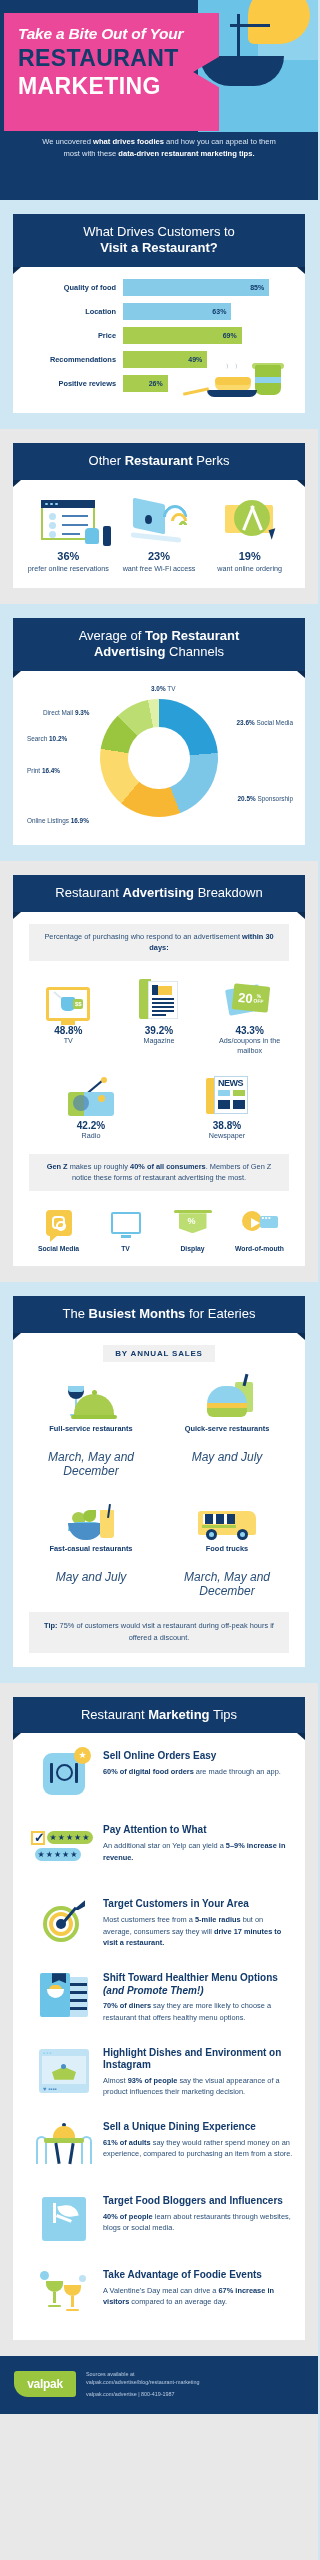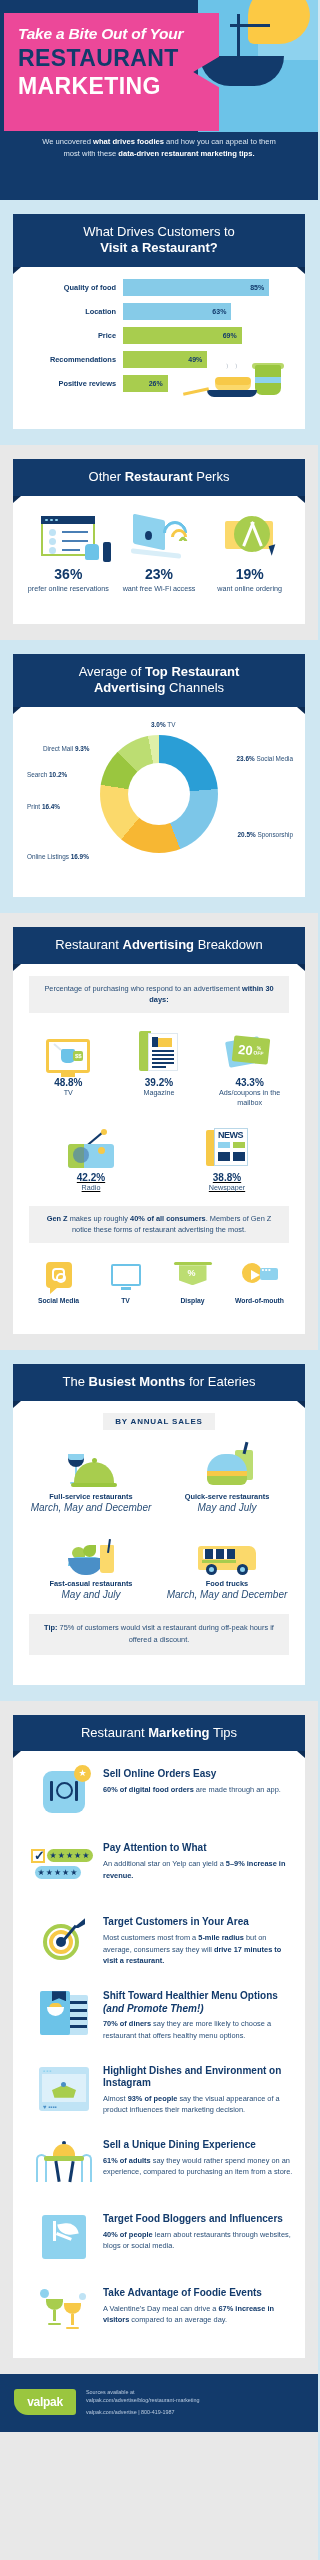--- a/index.html
+++ b/index.html
@@ -52,21 +52,21 @@
     text-align:center; padding:10px 10px 11px;
     font-size:13px; font-weight:400; line-height:1.22;
   }
   .sec-hd b { font-weight:800; }
   .sec-hd:before, .sec-hd:after {
     content:""; position:absolute; bottom:-7px; width:0; height:0;
     border-top:7px solid #0d2c54;
   }
   .sec-hd:before { left:0; border-right:8px solid transparent; }
   .sec-hd:after { right:0; border-left:8px solid transparent; }
-  .card { background:#ffffff; padding:12px 10px 30px; }
+  .card { background:#ffffff; padding:12px 10px 14px; }
 
   
   .bar-row { display:flex; align-items:center; margin-bottom:7px; }
   .bar-lbl {
     width:100px; text-align:right; padding-right:7px;
     font-size:7.4px; font-weight:700; color:#123a6b;
   }
   .bar-track { flex:1; position:relative; height:17px; }
   .bar-fill {
     height:17px; display:flex; align-items:center; justify-content:flex-end;
@@ -81,21 +81,21 @@
   .pa-stack { position:absolute; right:44px; bottom:8px; width:36px; height:14px; background:#fbd96b; border-radius:7px; }
   .pa-stack2 { position:absolute; right:44px; bottom:14px; width:36px; height:8px; background:#f7c948; border-radius:4px; }
   .pa-dish { position:absolute; right:38px; bottom:2px; width:50px; height:7px; background:#123a6b; border-radius:0 0 8px 8px; }
   .pa-fork { position:absolute; right:86px; bottom:6px; width:26px; height:3px; background:#f7c948; transform:rotate(-12deg); }
   .pa-steam { position:absolute; right:54px; bottom:26px; font-size:9px; color:#9aa6b5; }
 
   
   .perks { display:flex; }
   .perk { flex:1; text-align:center; padding:0 2px; }
   .perk-art { height:56px; display:flex; align-items:center; justify-content:center; }
-  .perk-pct { font-size:14px; font-weight:800; color:#123a6b; margin-top:2px; }
+  .perk-pct { font-size:11px; font-weight:800; color:#123a6b; margin-top:2px; }
   .perk-txt { font-size:7.2px; color:#2a4f78; line-height:1.45; margin-top:2px; }
 
   
   .bw { width:54px; height:40px; position:relative; }
   .bw-frame { position:absolute; inset:0; border:2px solid #a8cd4e; background:#fff; }
   .bw-bar { position:absolute; left:0; right:0; top:0; height:8px; background:#123a6b; }
   .bw-dot { position:absolute; top:3px; width:2.5px; height:2.5px; border-radius:50%; background:#8ed2ee; }
   .bw-ln { position:absolute; height:2px; background:#4a7fb5; left:21px; }
   .bw-cr { position:absolute; width:7px; height:7px; border-radius:50%; background:#bfe3f5; left:8px; }
   .bw-hand { position:absolute; right:-4px; bottom:-4px; width:14px; height:16px; background:#6cc3e8; border-radius:4px 4px 2px 2px; }
@@ -136,21 +136,21 @@
   .dlbl b { color:#123a6b; font-weight:800; }
 
   
   .note {
     background:#f0f0f0; color:#2a4f78; font-size:7.4px; line-height:1.6;
     text-align:center; padding:7px 12px; margin:0 6px 12px;
   }
   .note b { color:#123a6b; font-weight:800; }
   .adgrid { display:flex; flex-wrap:wrap; }
   .adcell { width:33.33%; text-align:center; padding:0 2px 12px; }
-  .adcell.half { width:50%;text-decoration:underline; }
+  .adcell.half { width:50%; }
   .ad-art { height:48px; display:flex; align-items:flex-end; justify-content:center; }
   .ad-pct { font-size:10px; font-weight:800; color:#123a6b; margin-top:4px; }
   .ad-lab { font-size:7.2px; color:#2a4f78; line-height:1.4; }
 
   .tv { width:44px; height:34px; border:3px solid #f7c948; border-radius:3px; position:relative; background:#fff; }
   .tv-stand { position:absolute; left:50%; bottom:-7px; margin-left:-7px; width:14px; height:4px; background:#f7c948; }
   .tv-cup { position:absolute; left:12px; top:7px; width:14px; height:14px; background:#6cc3e8; border-radius:2px 2px 5px 5px; }
   .tv-hdl { position:absolute; left:25px; top:10px; width:7px; height:7px; border:2px solid #6cc3e8; border-radius:50%; }
   .tv-tag { position:absolute; right:4px; top:9px; width:10px; height:10px; background:#a8cd4e; border-radius:2px; color:#fff; font-size:6px; text-align:center; line-height:10px; font-weight:700; }
   .tv-gl { position:absolute; left:4px; top:4px; width:9px; height:2px; background:#dfe8ef; transform:rotate(40deg); }
@@ -205,21 +205,21 @@
   
   .pill {
     display:block; width:fit-content; margin:0 auto 8px;
     background:#f0f0f0; color:#123a6b; font-size:8px; font-weight:800;
     letter-spacing:0.8px; padding:4px 12px;
   }
   .mgrid { display:flex; flex-wrap:wrap; }
   .mcell { width:50%; text-align:center; padding:0 4px 12px; }
   .m-art { height:50px; display:flex; align-items:flex-end; justify-content:center; }
   .m-t { font-size:7.4px; font-weight:800; color:#123a6b; margin-top:4px; }
-  .m-s { font-size:10px; font-style:italic; color:#2a4f78; margin-top:1px; }
+  .m-s { font-size:12px; font-style:italic; color:#2a4f78; margin-top:17px; }
 
   .cloche { width:46px; height:34px; position:relative; }
   .cl-dome { position:absolute; left:6px; bottom:4px; width:40px; height:22px; background:#a8cd4e; border-radius:22px 22px 0 0; }
   .cl-base { position:absolute; left:3px; bottom:1px; width:46px; height:4px; background:#9ac63f; border-radius:2px; }
   .cl-knob { position:absolute; left:24px; bottom:25px; width:5px; height:5px; border-radius:50%; background:#9ac63f; }
   .wine { position:absolute; left:0; bottom:4px; width:16px; height:30px; }
   .wine-b { position:absolute; left:0; top:0; width:16px; height:13px; background:#123a6b; border-radius:0 0 9px 9px; }
   .wine-t { position:absolute; left:0; top:0; width:16px; height:6px; background:#8ed2ee; border-radius:0 0 3px 3px; }
   .wine-s { position:absolute; left:7px; top:13px; width:2px; height:13px; background:#8ed2ee; }
   .wine-f { position:absolute; left:2px; bottom:0; width:12px; height:2px; background:#8ed2ee; border-radius:1px; }
@@ -738,21 +738,21 @@
             <div class="tg1"></div>
               <div class="tg2"></div>
               <div class="tg3"></div>
             <div class="tg-arr"></div>
               <div class="tg-fl"></div>
           </div>
         </div>
         <div class="tip-body">
           <div class="tip-h">Target Customers in Your Area</div>
           <div class="tip-p">
-            <span>Most customers most from a </span><b>5-mile radius</b><span> but on average, consumers say they will </span><b>drive 17 minutes to visit a restaurant.</b>
+            <span>Most customers free from a </span><b>5-mile radius</b><span> but on average, consumers say they will </span><b>drive 17 minutes to visit a restaurant.</b>
           </div>
         </div>
       </div>
 
       <div class="tip-row">
         <div class="tip-ico">
           <div class="ico-menu">
             <div class="mn-b"></div>
             <div class="mn-ln" style="top:10px"></div>
               <div class="mn-ln" style="top:18px"></div>

